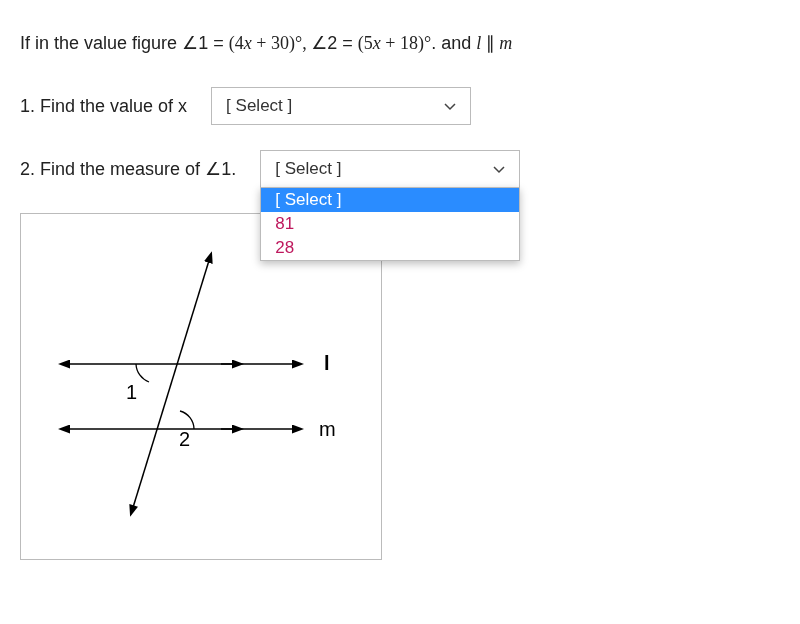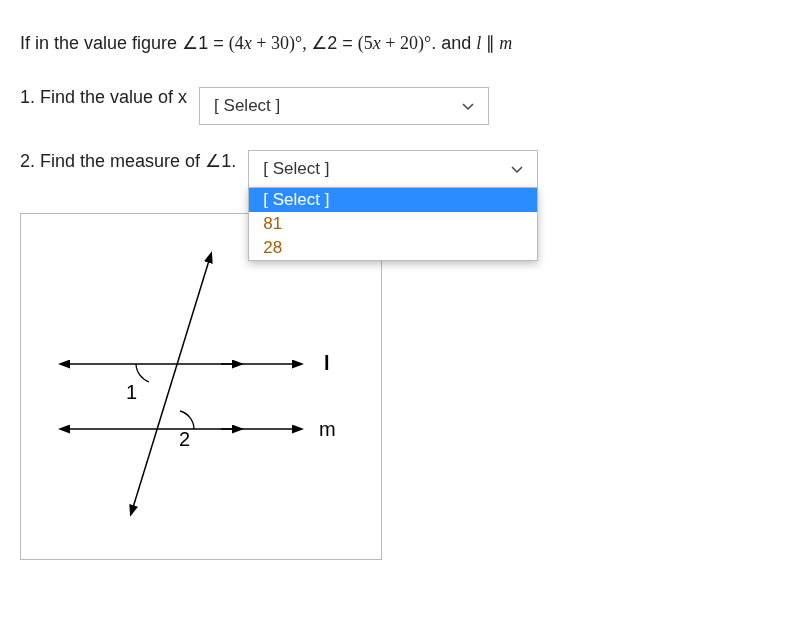--- a/index.html
+++ b/index.html
@@ -13,33 +13,33 @@
       color: #222;
       background: #fff;
       padding: 30px 20px;
     }
     .question-stem {
       margin-bottom: 30px;
       line-height: 1.5;
     }
     .row {
       display: flex;
-      align-items: flex-start;
+      align-items: center;
       margin-bottom: 25px;
-      gap: 12px;
+      gap: 24px;
     }
     .select-box {
       position: relative;
       display: inline-flex;
       align-items: center;
       justify-content: space-between;
       border: 1px solid #bbb;
       background: #fff;
       padding: 8px 14px;
-      width: 290px;
+      width: 260px;
       cursor: pointer;
       font-size: 17px;
       color: #333;
     }
     .select-box .chevron {
       font-size: 14px;
       color: #444;
     }
     .dropdown {
       position: absolute;
@@ -47,21 +47,21 @@
       left: -1px;
       width: calc(100% + 2px);
       background: #fff;
       border: 1px solid #bbb;
       box-shadow: 0 3px 8px rgba(0,0,0,0.25);
       z-index: 10;
     }
     .dropdown-item {
       padding: 2px 14px;
       font-size: 17px;
-      color: #a16207;
+      color: #be185d;
       cursor: pointer;
     }
     .dropdown-item.highlight {
       background: #2a8cff;
       color: #fff;
     }
     .figure-wrap {
       display: inline-block;
       border: 1px solid #bbb;
       padding: 20px 10px;
@@ -85,21 +85,21 @@
 </head>
 <body>
 
 
 
 <div class="question-stem">
   <span>If in the value figure </span><span class="angle-sym">∠1</span>
   <span> = </span>
   <span class="mathup">(4</span><span class="math">x</span><span class="mathup"> + 30)</span><span class="mathup">°</span><span class="mathup">, </span><span class="angle-sym">∠2</span>
   <span> = </span>
-  <span class="mathup">(5</span><span class="math">x</span><span class="mathup"> + 20)</span><span class="mathup">°</span><span>. and </span><span class="math">l</span><span class="mathup"> ∥ </span><span class="math">m</span>
+  <span class="mathup">(5</span><span class="math">x</span><span class="mathup"> + 18)</span><span class="mathup">°</span><span>. and </span><span class="math">l</span><span class="mathup"> ∥ </span><span class="math">m</span>
 </div>
 
 <div class="row">
   <span>1. Find the value of x</span>
   <div class="select-box">
     <span>[ Select ]</span>
     <span class="chevron">
       <svg width="12" height="8" viewBox="0 0 12 8">
           <path d="M1 1 L6 6 L11 1" fill="none" stroke="#444" stroke-width="1.5"></path>
         </svg>

